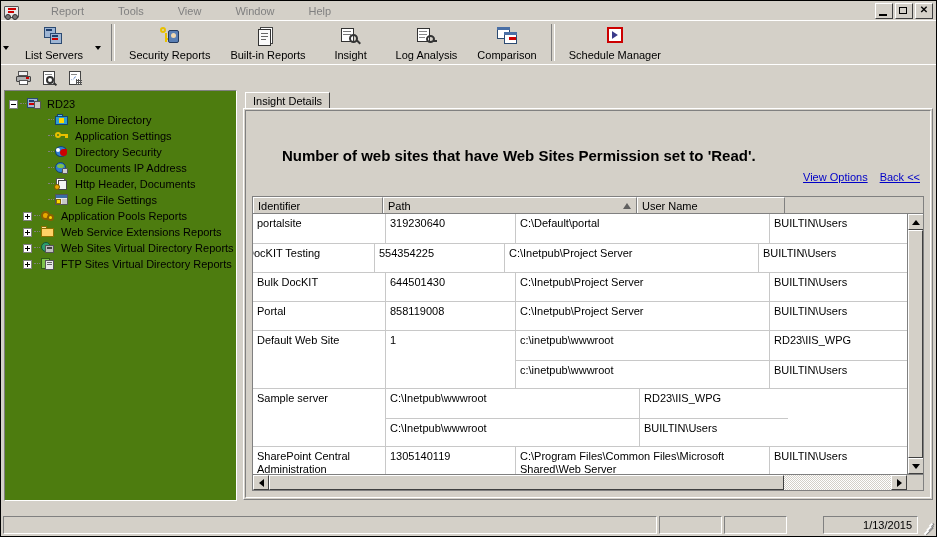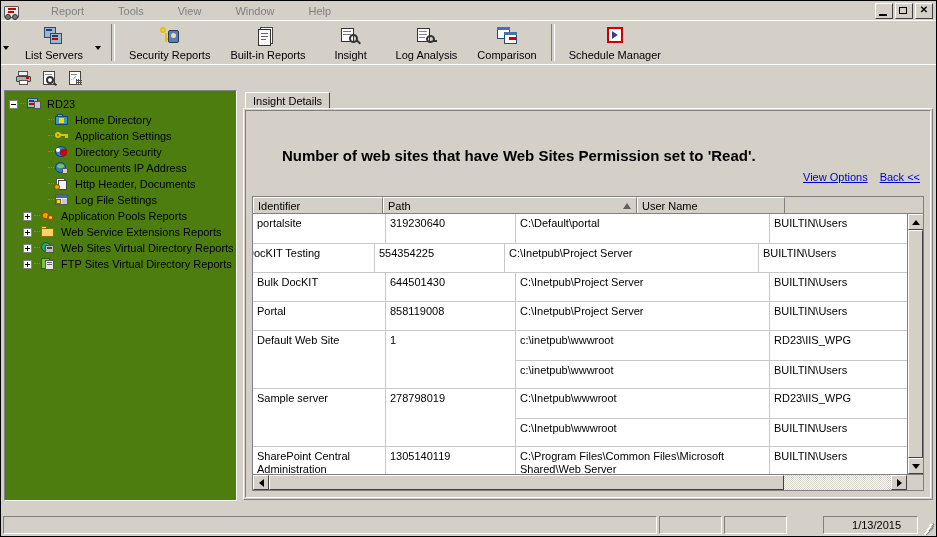--- a/index.html
+++ b/index.html
@@ -160,21 +160,21 @@
   .hthumb{position:absolute;top:0;bottom:0;}
   .corner{width:16px;height:16px;background:#d4d0c8;flex:0 0 auto;}
 
   
   .statusbar{position:absolute;left:2px;right:2px;bottom:2px;height:18px;
      display:flex;align-items:stretch;gap:2px;}
   .spanel{background:#d4d0c8;box-sizing:border-box;
      border-top:1px solid #808080;border-left:1px solid #808080;
      border-right:1px solid #fff;border-bottom:1px solid #fff;
      font-size:11px;padding:2px 0 0 4px;overflow:hidden;white-space:nowrap;}
-  .spanel.right{text-align:right;padding-right:16px;margin-left:34px;}
+  .spanel.right{text-align:right;padding-right:5px;margin-left:34px;}
   .gripper{width:14px;position:relative;flex:0 0 auto;}
   .gripper i{position:absolute;background:#fff;height:2px;transform:rotate(-45deg);
      box-shadow:1px 1px 0 #808080;}
 </style>
 </head>
 <body>
 
 <div id="app">
 
   <div class="menubar">
@@ -527,21 +527,20 @@
                         <div class="gcell" style="width:148px;flex:0 0 auto;border-right:none;">RD23\IIS_WPG</div>
                       </div>
                       <div class="subrow" style="height:28px;">
                         <div class="gcell multi" style="width:254px;flex:0 0 auto;">c:\inetpub\wwwroot</div>
                         <div class="gcell" style="width:148px;flex:0 0 auto;border-right:none;">BUILTIN\Users</div>
                       </div>
                     </div>
                   </div>
                   <div class="grow" style="height: 58px;">
                     <div class="gcell multi" style="width:133px;flex:0 0 auto;">Sample server</div>
-                    <div class="gcell" style="width:130px;flex:0 0 auto;">278798019</div>
                     <div class="subwrap" style="flex:0 0 auto;">
                       <div class="subrow" style="height:29px;">
                         <div class="gcell multi" style="width:254px;flex:0 0 auto;">C:\Inetpub\wwwroot</div>
                         <div class="gcell" style="width:148px;flex:0 0 auto;border-right:none;">RD23\IIS_WPG</div>
                       </div>
                       <div class="subrow" style="height:28px;">
                         <div class="gcell multi" style="width:254px;flex:0 0 auto;">C:\Inetpub\wwwroot</div>
                         <div class="gcell" style="width:148px;flex:0 0 auto;border-right:none;">BUILTIN\Users</div>
                       </div>
                     </div>

